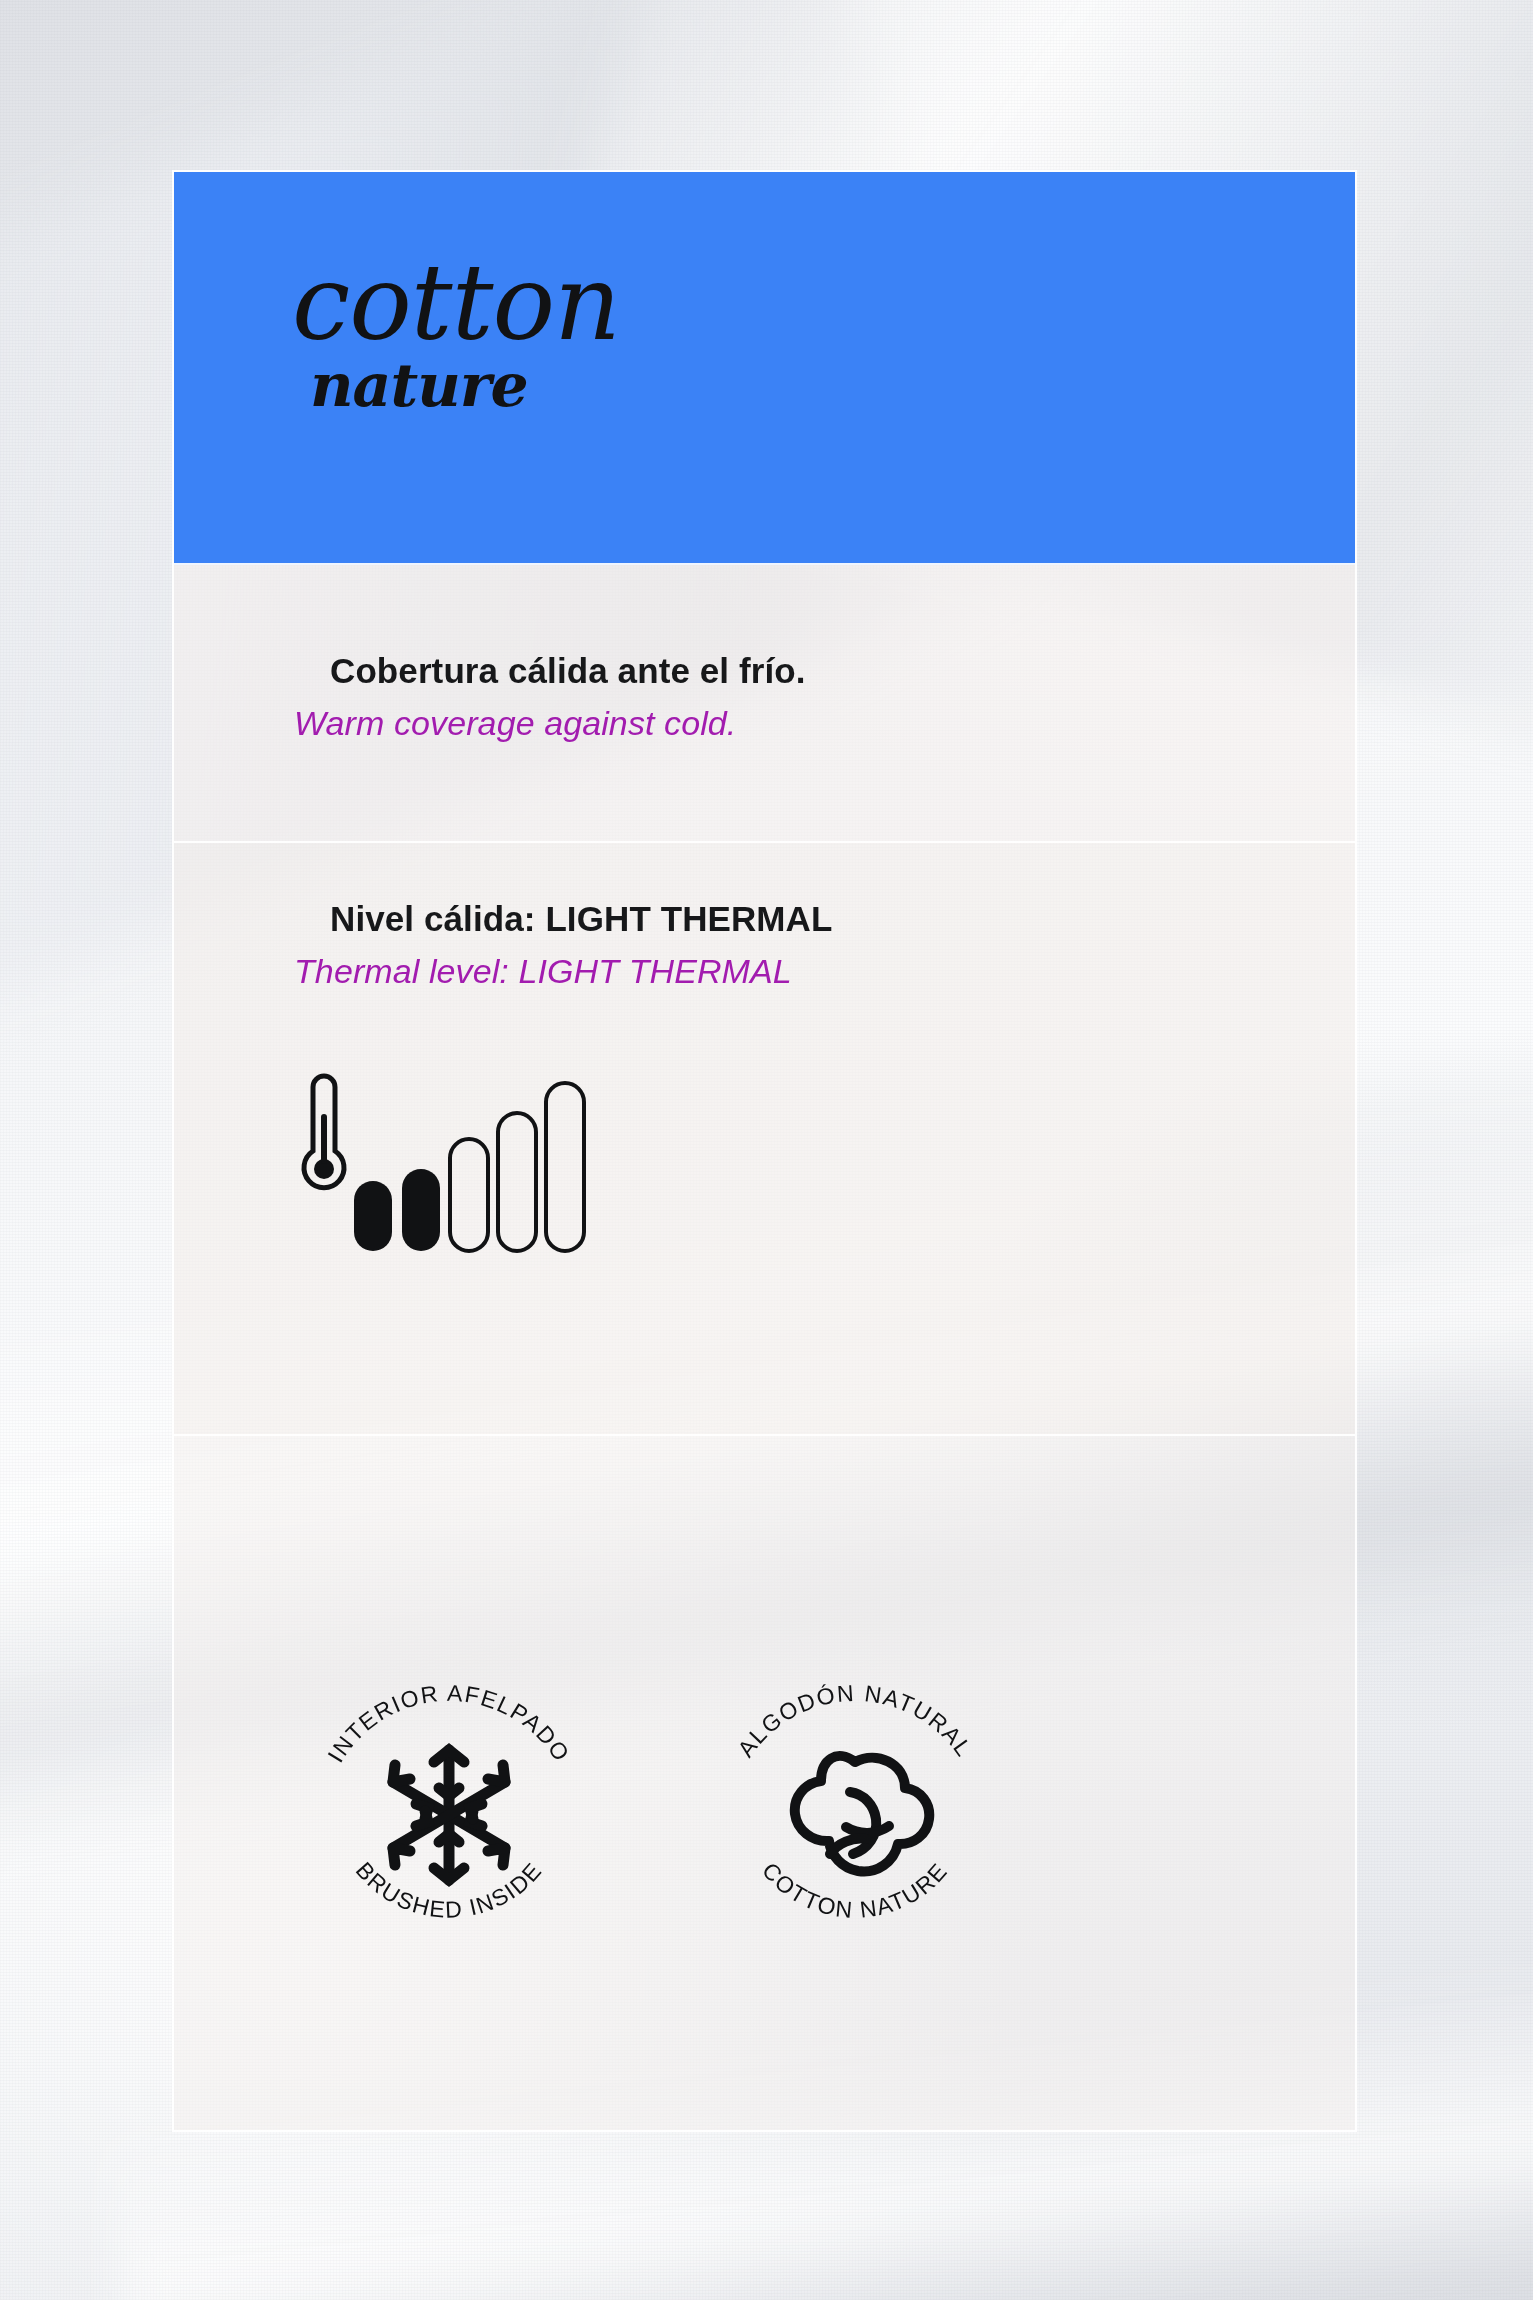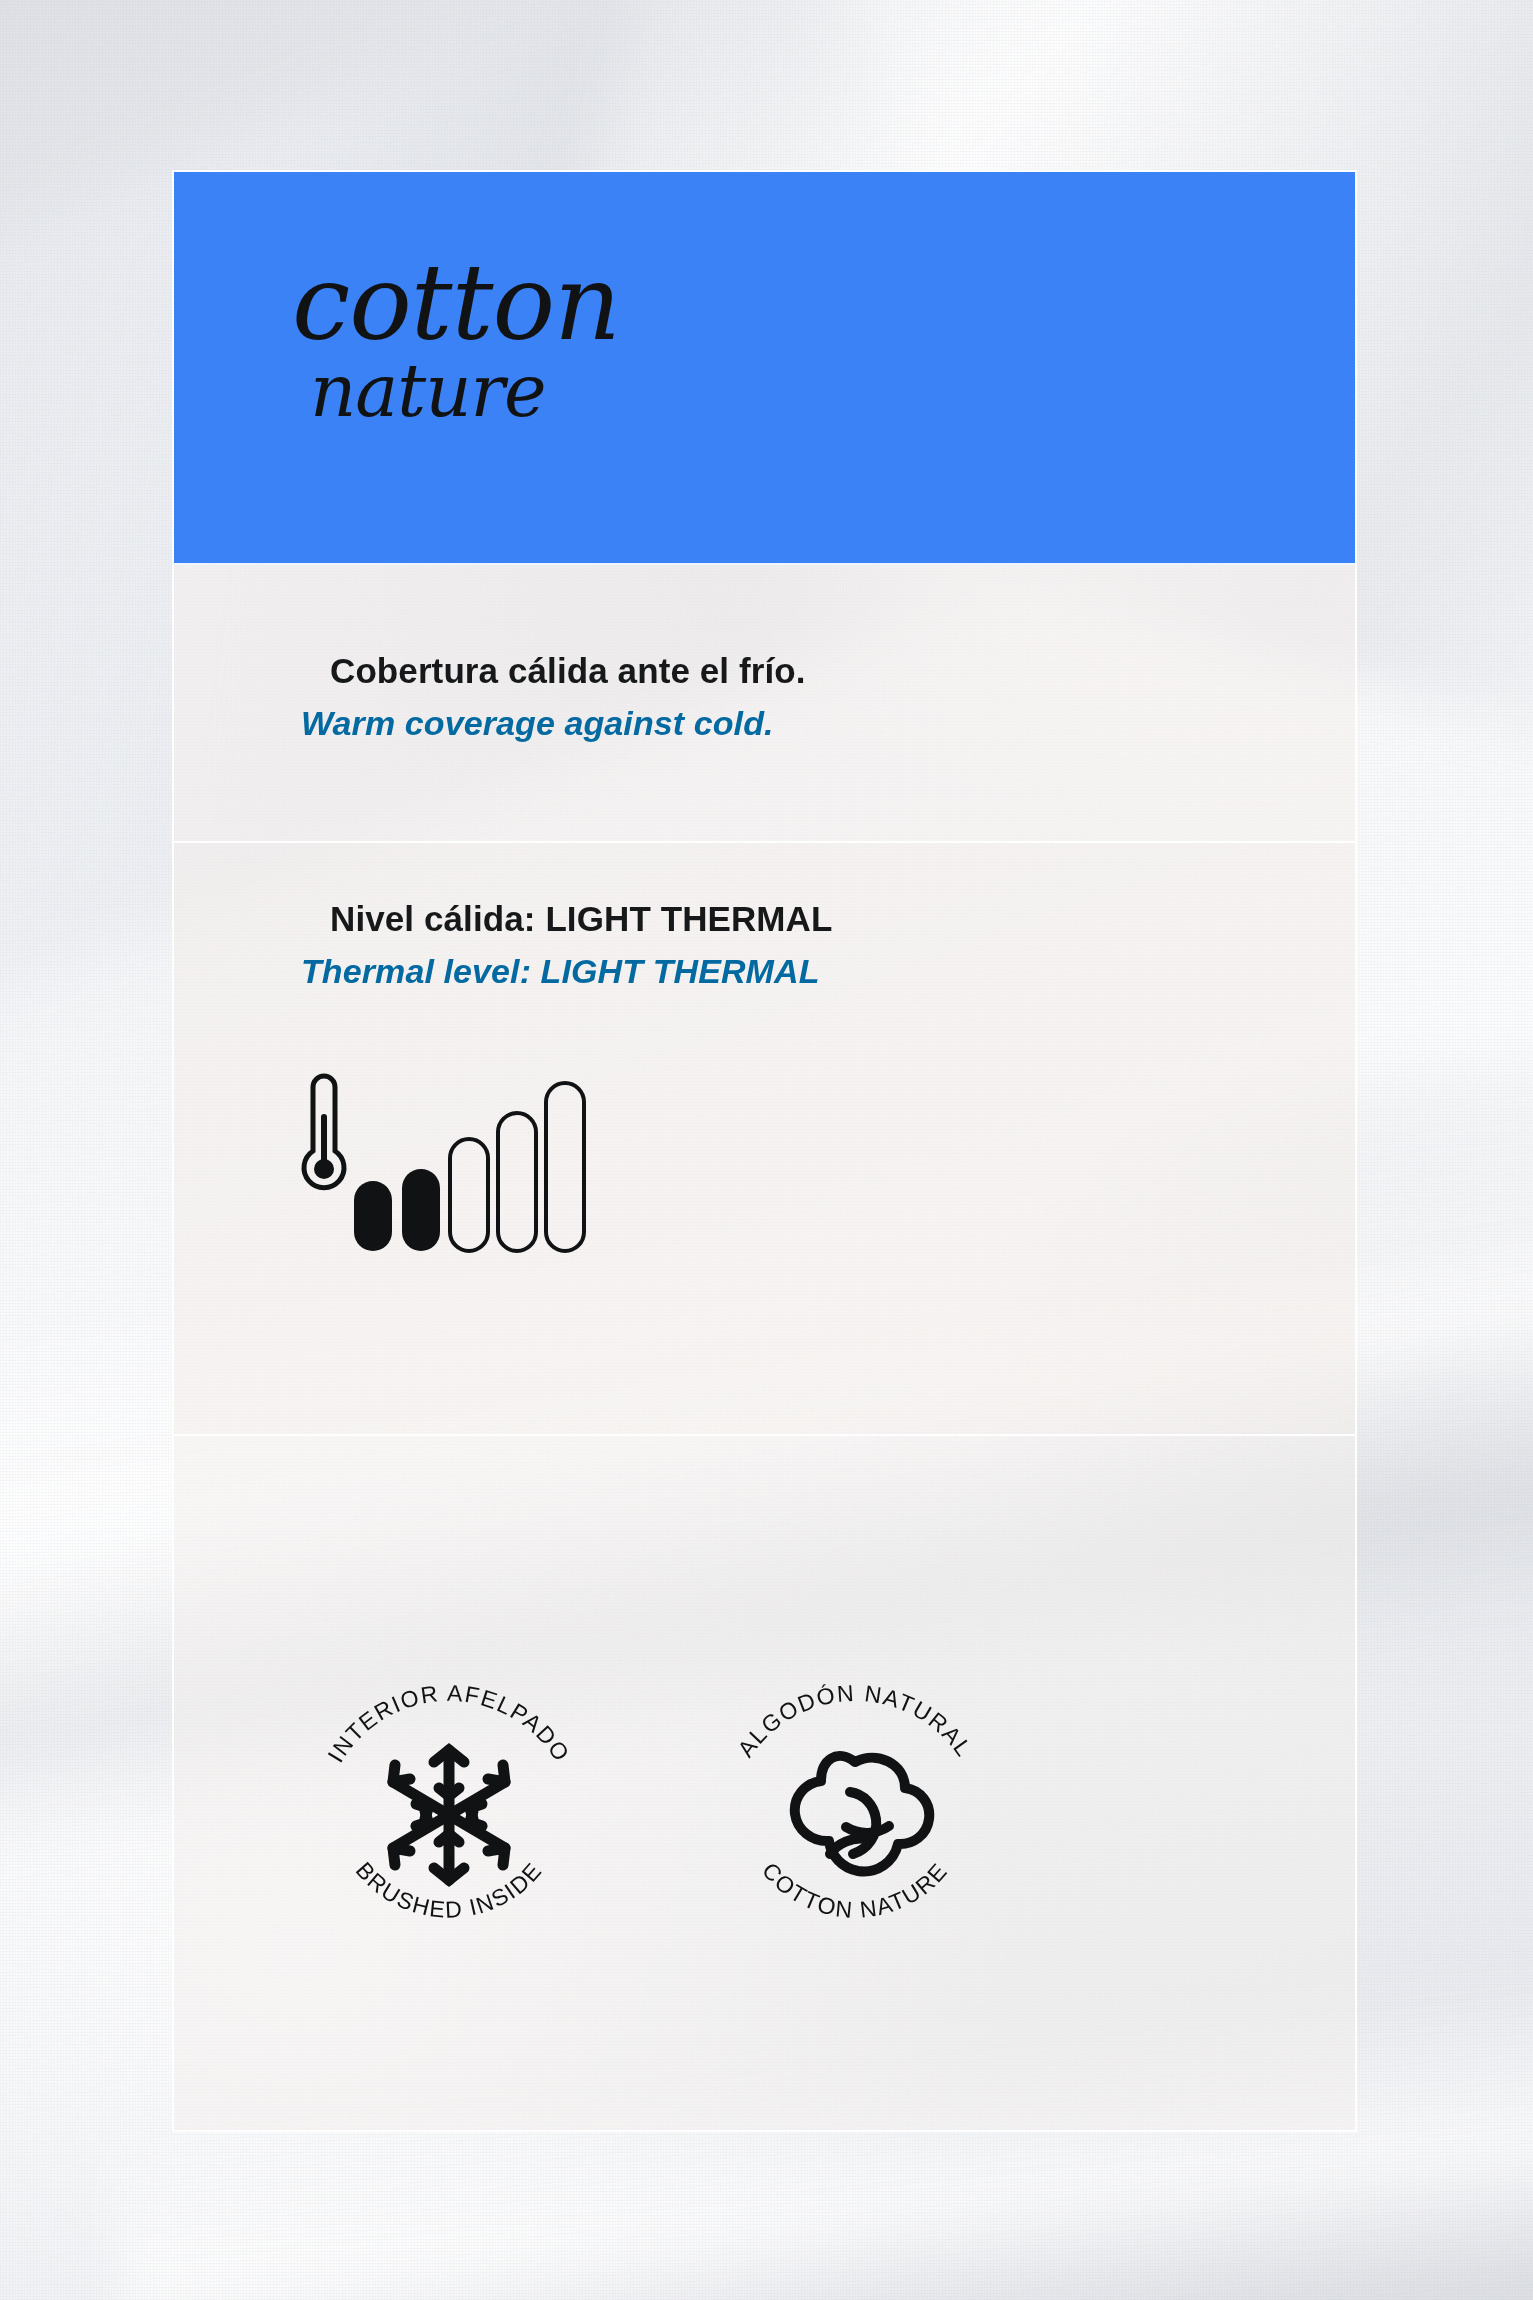--- a/index.html
+++ b/index.html
@@ -118,49 +118,48 @@
     font-style: italic;
     line-height: 0.92;
     letter-spacing: -1px;
   }
   .logo-top {
     font-size: 104px;
     display: block;
     font-weight: 400;
   }
   .logo-bottom {
-    font-size: 72px;
+    font-size: 60px;
     display: block;
     padding-left: 18px;
     margin-top: 6px;
-    font-weight: 400;
+    font-weight: 700;
   }
 
   
   .txt-block {
     position: absolute;
     left: 120px;
   }
   .line-es {
     font-size: 35px;
     font-weight: 700;
     color: #17181a;
     letter-spacing: 0.1px;
     white-space: nowrap;
     margin-left: 36px;
   }
   .line-en {
     font-size: 34px;
     font-style: italic;
-    font-weight: 700;
-    color: #0369a1;
+    font-weight: 400;
+    color: #a21caf;
     margin-top: 13px;
     letter-spacing: 0.1px;
     white-space: nowrap;
-    margin-left: 7px;
   }
 
   .coverage-text { top: 86px; }
   .thermal-text { top: 56px; }
   .features-text { top: 75px; }
 
   
   .gauge {
     position: absolute;
     left: 118px;

